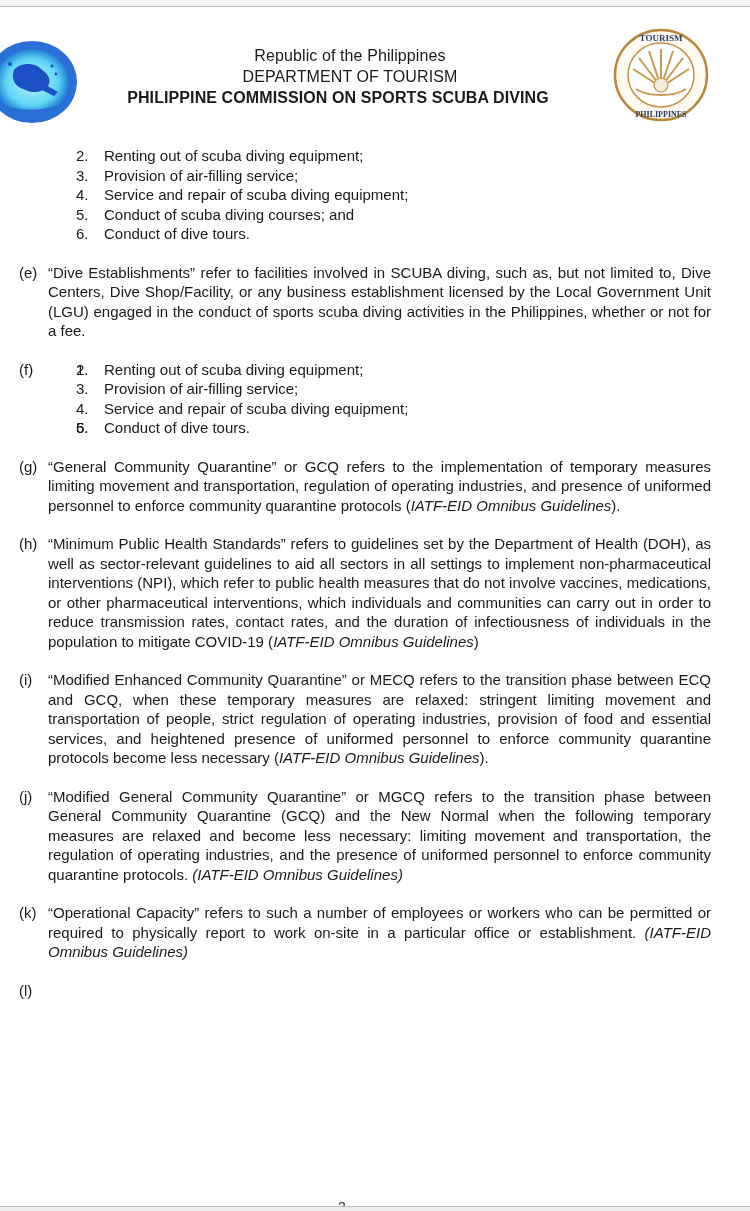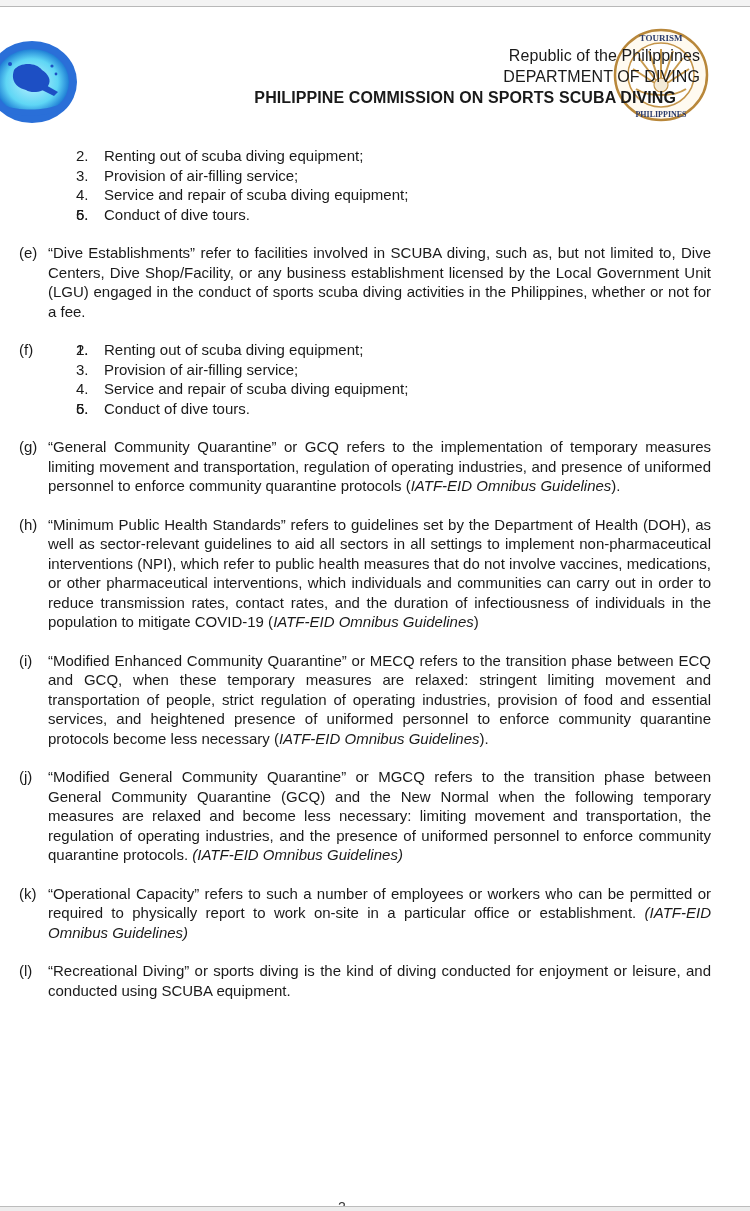--- a/index.html
+++ b/index.html
@@ -27,21 +27,20 @@
   }
   .logo-right {
     position: absolute; left: 612px; top: 27px; width: 98px; height: 96px;
   }
   .header {
     position: absolute; left: 0; top: 46px; width: 750px; text-align: center;
   }
   .header .line {
     font-size: 16px; line-height: 20px; letter-spacing: 0.1px;
     margin-left: 0;
-    text-align: right;
   }
   .header .l1 { position: absolute; left: 0; width: 700px; top: 0; }
   .header .l2 { position: absolute; left: 0; width: 700px; top: 21px; }
   .header .l3 { position: absolute; left: 0; width: 676px; top: 42px; font-weight: bold; }
 
   .content {
     position: absolute; left: 0; top: 146px; width: 750px;
     font-size: 15px; line-height: 19.5px;
   }
   .sublist { margin: 0; padding: 0; list-style: none; }
@@ -88,31 +87,31 @@
     <path d="M49 60 L77 42"></path>
     <path d="M24 62 C36 70 62 70 74 62"></path>
   </g>
   <circle cx="49" cy="58" r="7" fill="#f3ead8" stroke="#c49449" stroke-width="1.2"></circle>
   <text x="49" y="14" font-size="9" text-anchor="middle" fill="#2a3a6a" font-family="Liberation Serif, serif" font-weight="bold">TOURISM</text>
   <text x="49" y="90" font-size="8" text-anchor="middle" fill="#2a3a6a" font-family="Liberation Serif, serif" font-weight="bold">PHILIPPINES</text>
 </svg>
 
 <div class="header">
   <div class="line l1">Republic of the Philippines</div>
-  <div class="line l2">DEPARTMENT OF DIVING</div>
+  <div class="line l2">DEPARTMENT OF TOURISM</div>
   <div class="line l3">PHILIPPINE COMMISSION ON SPORTS SCUBA DIVING</div>
 </div>
 
 <div class="content">
 
   <ul class="sublist">
     <li><span class="num">2.</span><span>Renting out of scuba diving equipment;</span></li>
     <li><span class="num">3.</span><span>Provision of air-filling service;</span></li>
     <li><span class="num">4.</span><span>Service and repair of scuba diving equipment;</span></li>
-    <li><span class="num">5.</span></li>
+    <li><span class="num">5.</span><span>Conduct of scuba diving courses; and</span></li>
     <li><span class="num">6.</span><span>Conduct of dive tours.</span></li>
   </ul>
 
   <div class="gap"></div>
 
   <div class="item">
     <span class="label">(e)</span>
     <span>“Dive Establishments” refer to facilities involved in SCUBA diving, such as, but not limited to, Dive Centers, Dive Shop/Facility, or any business establishment licensed by the Local Government Unit (LGU) engaged in the conduct of sports scuba diving activities in the Philippines, whether or not for a fee.</span>
   </div>
 
@@ -162,18 +161,17 @@
 
   <div class="item">
     <span class="label">(k)</span>
     <span>“Operational Capacity” refers to such a number of employees or workers who can be permitted or required to physically report to work on-site in a particular office or establishment. </span><i>(IATF-EID Omnibus Guidelines)</i>
   </div>
 
   <div class="gap"></div>
 
   <div class="item">
     <span class="label">(l)</span>
-    <span>“Recreational Diving” or sports diving is the kind of diving conducted for enjoyment or leisure, and conducted using SCUBA equipment.</span>
   </div>
 </div>
 
 <div class="page-number">2</div>
 <div class="bottom-strip"></div>
 
 </body></html>

